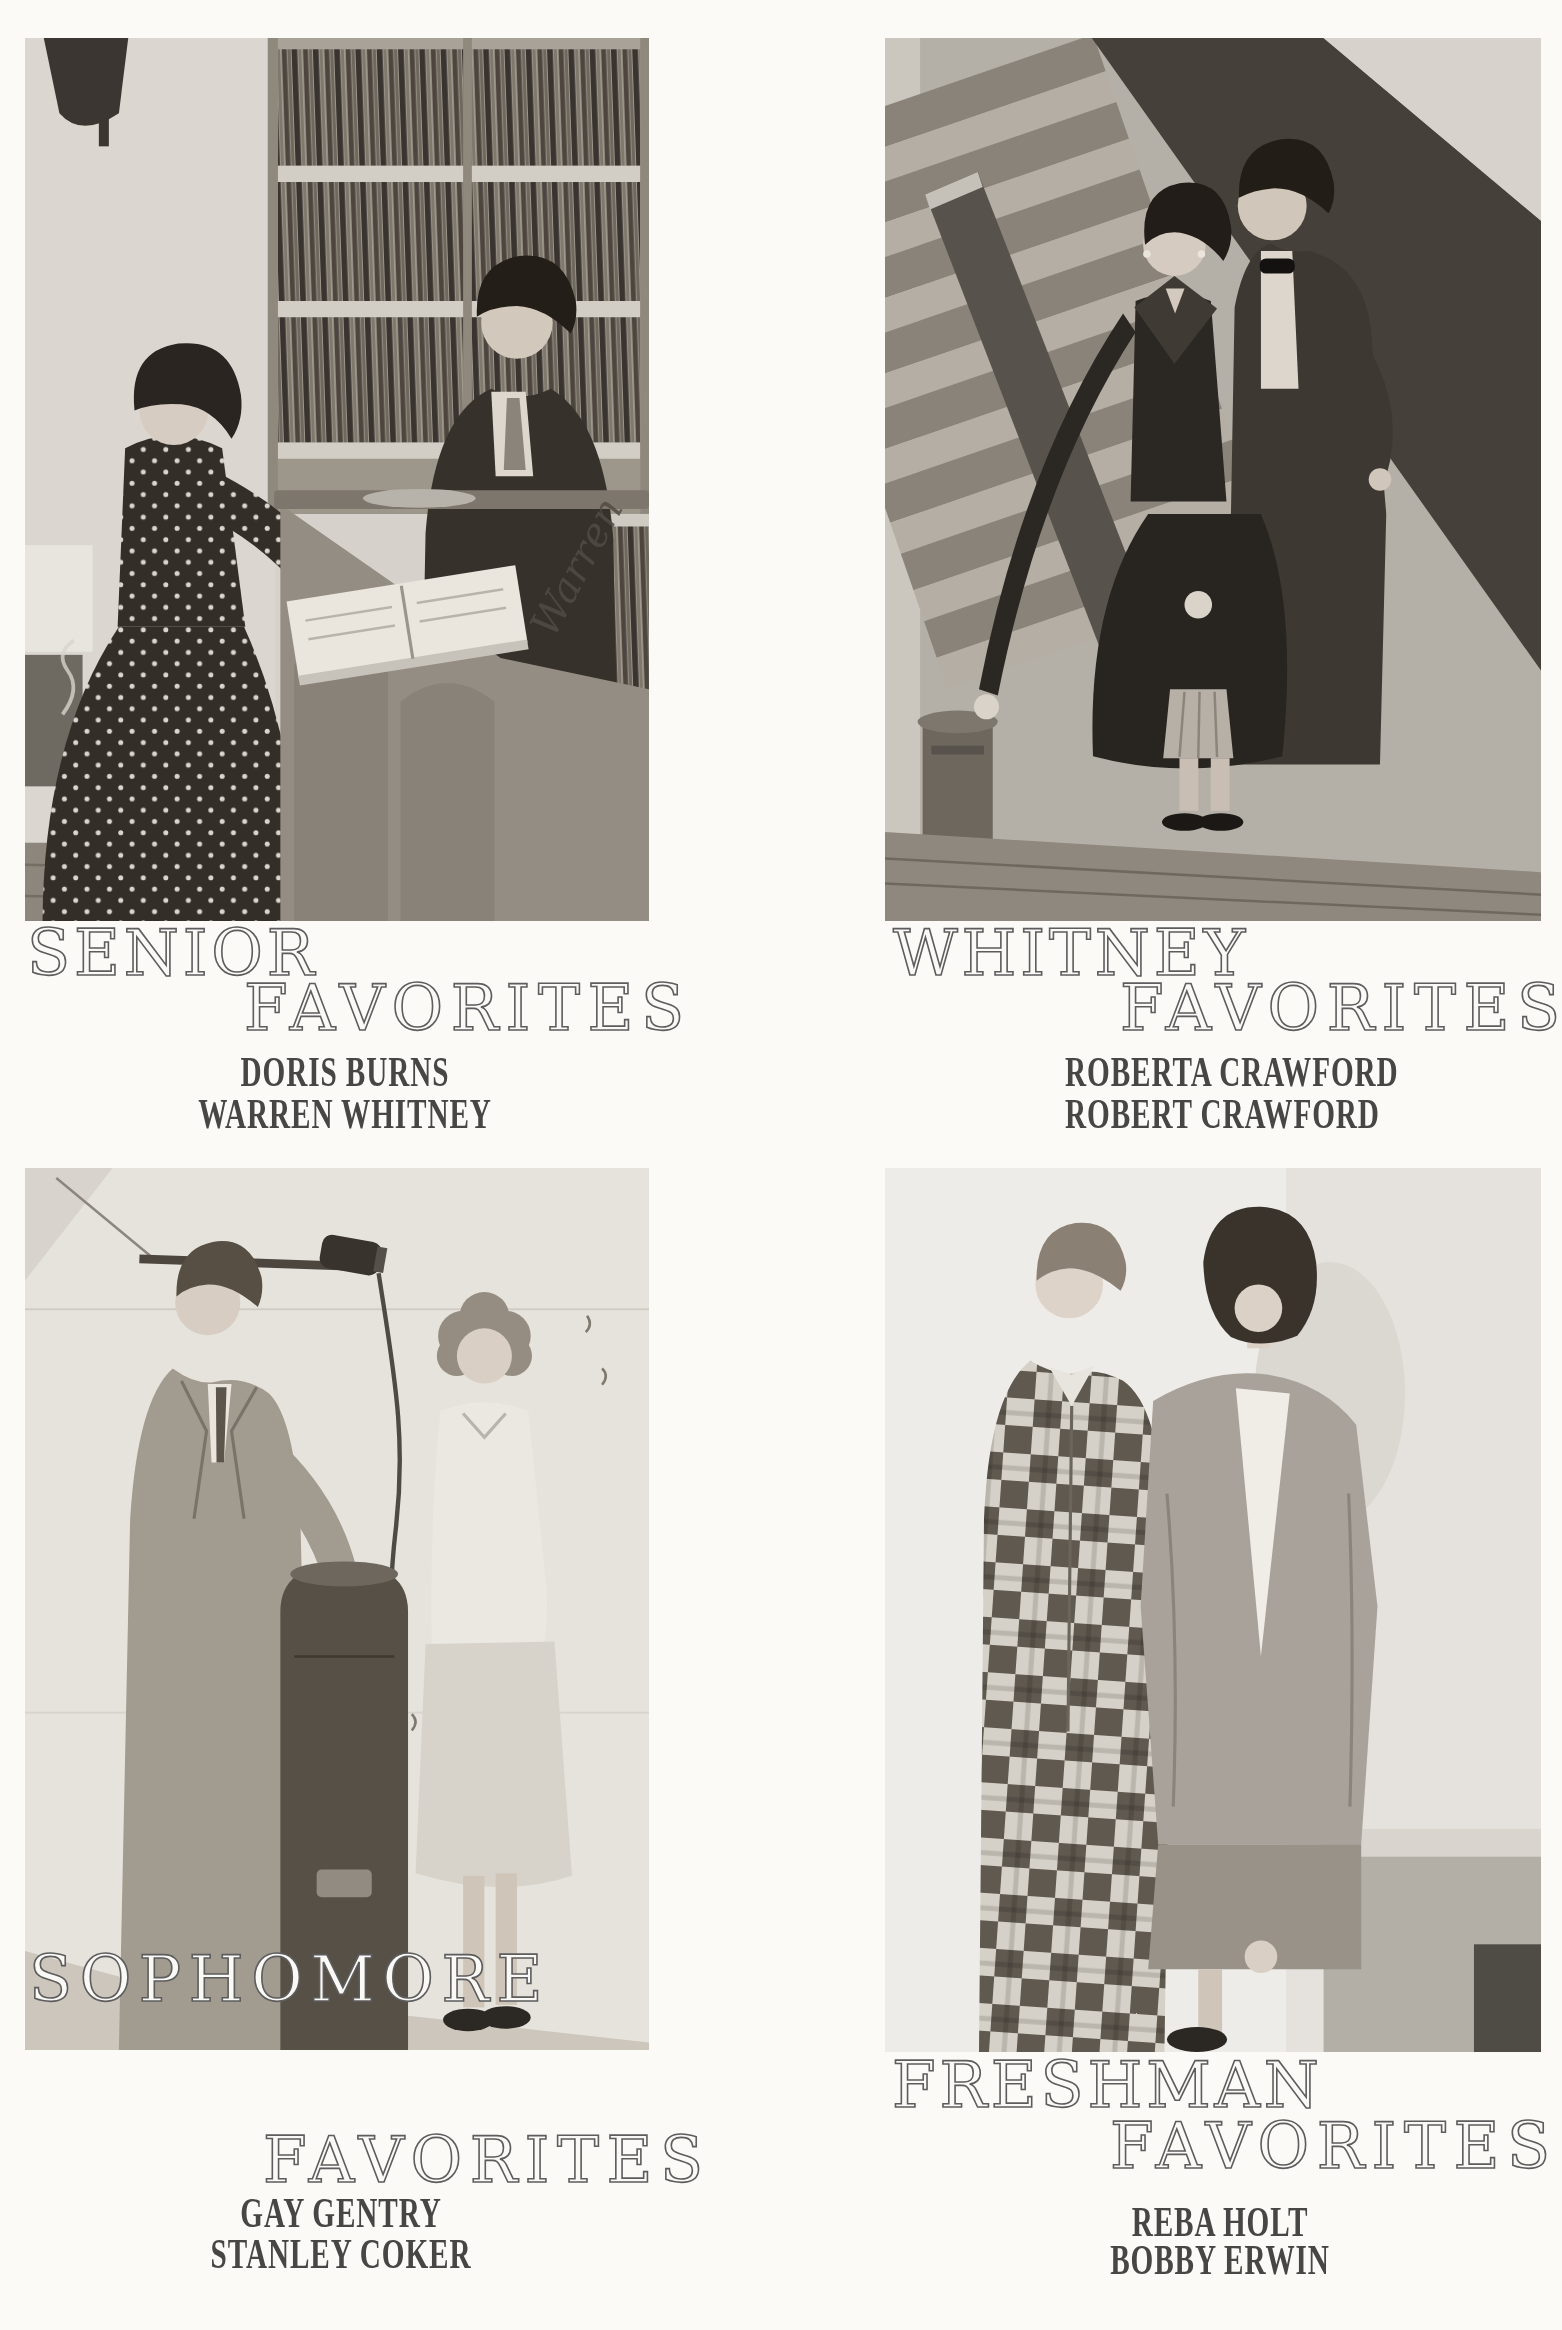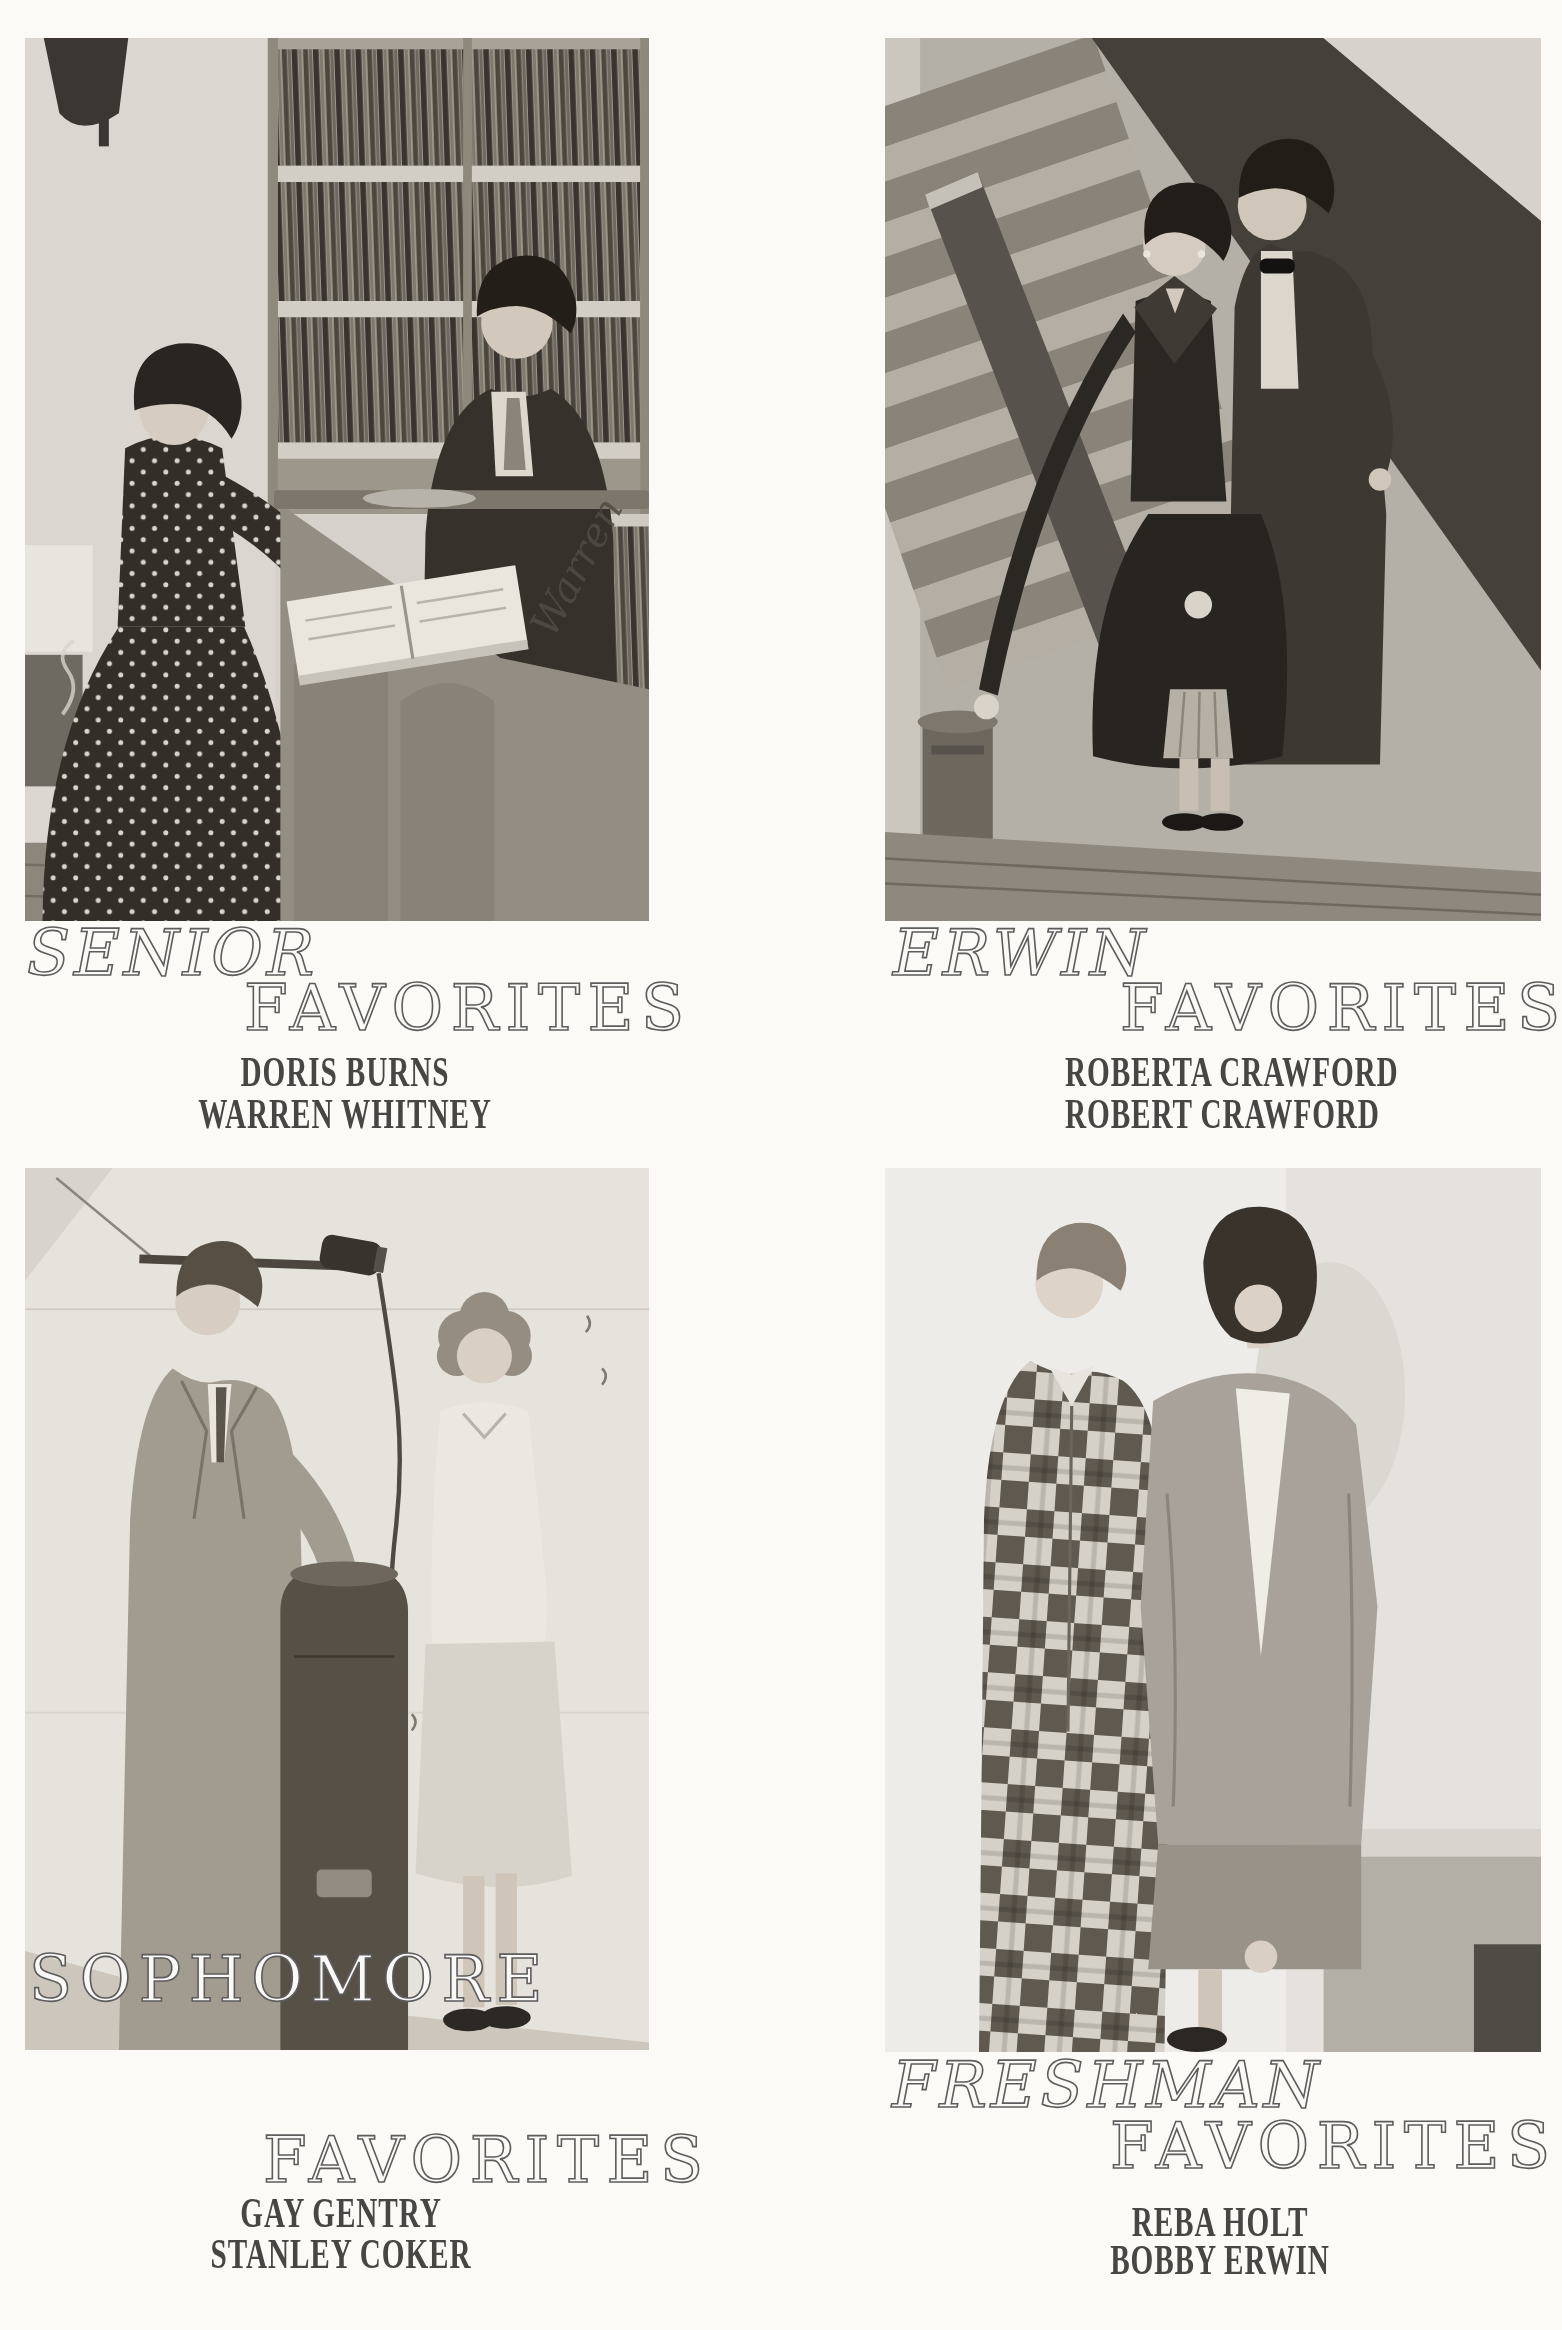--- a/index.html
+++ b/index.html
@@ -13,21 +13,21 @@
     box-shadow:inset 0 0 44px rgba(40,35,28,.14);
   }
   .photo svg{display:block;width:100%;height:100%;}
   .h1{
     position:absolute;white-space:nowrap;line-height:1;
     font-family:"DejaVu Serif",serif;font-size:63px;font-weight:400;
     color:#faf9f6;
     -webkit-text-stroke:1.6px #5d5d5e;
     text-shadow:0 0 0.6px rgba(80,80,82,.55);
   }
-  .ls6{letter-spacing:3.8px;font-style:italic;} .ls12{letter-spacing:7.5px;}
+  .ls6{letter-spacing:3.8px;} .ls12{letter-spacing:7.5px;}
   .nm{
     position:absolute;white-space:nowrap;line-height:1;width:438px;
     font-family:"Liberation Serif",serif;font-weight:700;font-size:43px;
     color:#474645;text-align:center;letter-spacing:1.3px;
     transform:scaleX(.68);transform-origin:center;
   }
   .sig{font-family:"DejaVu Serif",serif;font-style:italic;}
 </style>
 </head>
 <body>
@@ -288,21 +288,21 @@
         <ellipse cx="498" cy="1392" rx="48" ry="20" fill="#2b2722"></ellipse>
       </g>
     </svg>
   </figure>
 
   <div class="h1 ls6" style="left:27px;top:922px">SENIOR</div>
   <div class="h1 ls12" style="left:244px;top:977px">FAVORITES</div>
   <div class="nm" style="left:126px;top:1050px">DORIS BURNS</div>
   <div class="nm" style="left:126px;top:1092px">WARREN WHITNEY</div>
 
-  <div class="h1 ls6" style="left:893px;top:922px">ERWIN</div>
+  <div class="h1 ls6" style="left:893px;top:922px">WHITNEY</div>
   <div class="h1 ls12" style="left:1120px;top:977px">FAVORITES</div>
   <div class="nm" style="left:995px;top:1050px">ROBERTA CRAWFORD</div>
   <div class="nm" style="left:995px;top:1092px">ROBERT CRAWFORD</div>
 
   <div class="h1 ls12" style="left:29px;top:1948px">SOPHOMORE</div>
   <div class="h1 ls12" style="left:263px;top:2129px">FAVORITES</div>
   <div class="nm" style="left:122px;top:2191px">GAY GENTRY</div>
   <div class="nm" style="left:122px;top:2232px">STANLEY COKER</div>
 
   <div class="h1 ls6" style="left:892px;top:2054px">FRESHMAN</div>

